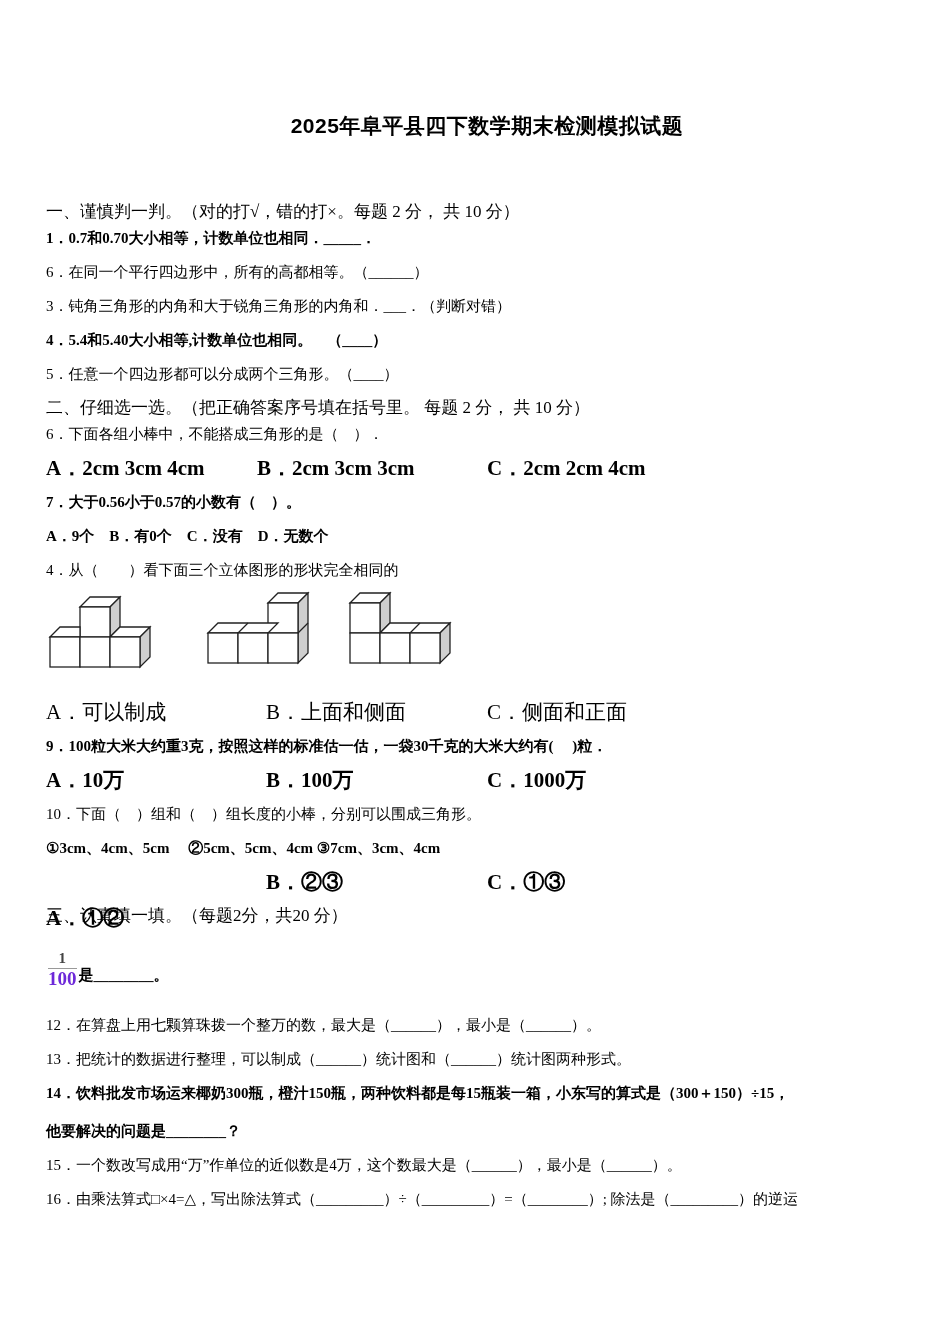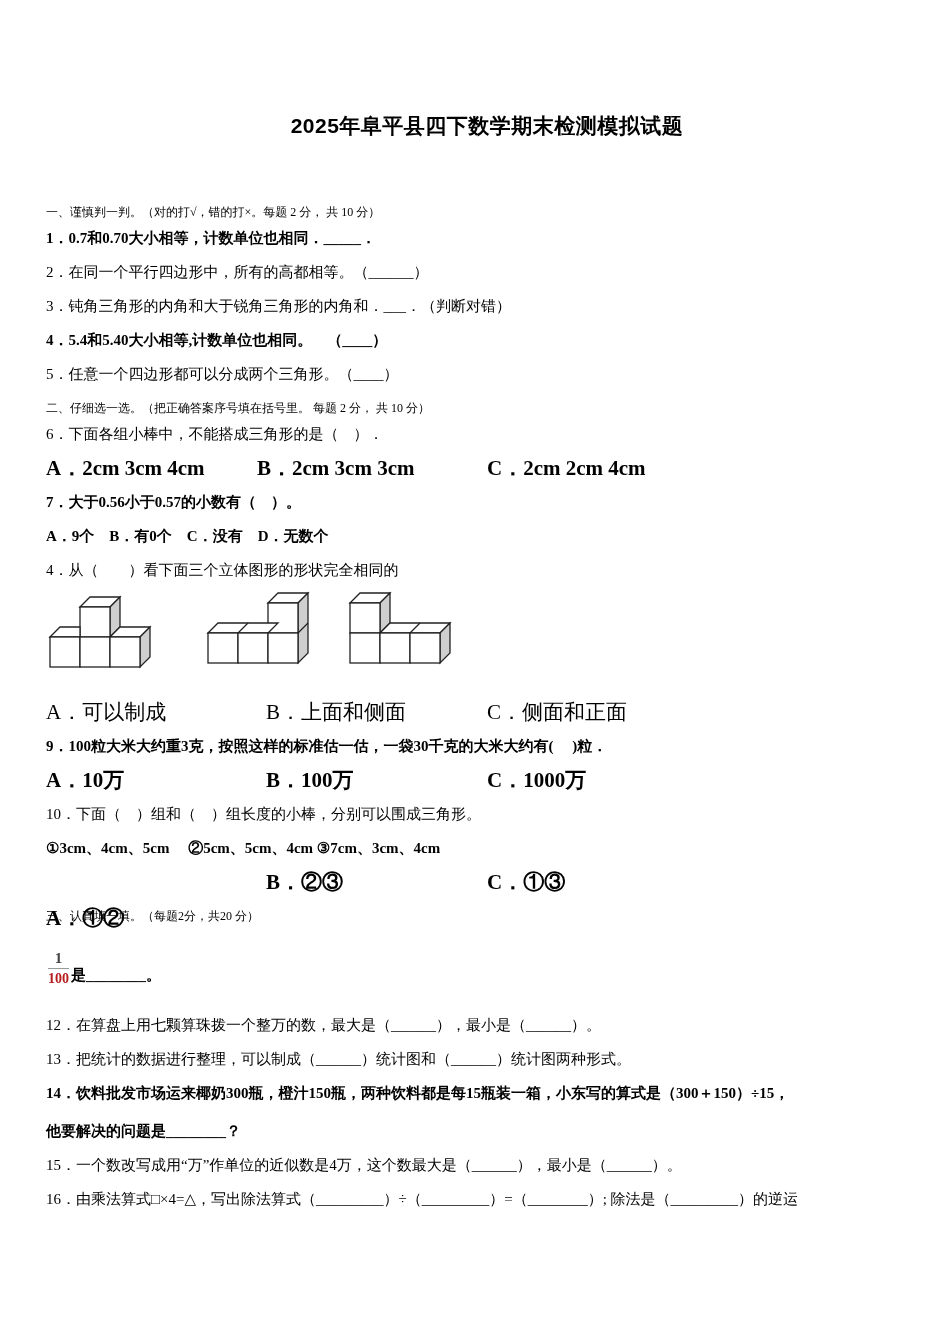--- a/index.html
+++ b/index.html
@@ -2,36 +2,36 @@
 <html><head>
 <meta charset="utf-8">
 <style>
   html, body { margin: 0; padding: 0; background: #ffffff; }
   body { width: 950px; height: 1344px; position: relative; overflow: hidden;
          font-family: "Liberation Serif", "DejaVu Serif", serif; color: #000; }
   .title { position: absolute; top: 112px; left: 12px; width: 950px; text-align: center;
            font-family: "Liberation Sans", "DejaVu Sans", sans-serif; font-weight: bold;
            font-size: 21px; letter-spacing: 0.5px; }
   .line { position: absolute; left: 46px; font-size: 15px; white-space: nowrap; line-height: 20px; }
-  .sec { font-size: 12px; }
+  .sec { font-size: 17px; }
   .b { font-weight: bold; }
   .opt { position: absolute; font-size: 21px; white-space: nowrap; line-height: 20px; }
   .figs { position: absolute; top: 590px; left: 46px; width: 420px; height: 85px; }
   .frac { display: inline-block; vertical-align: middle; text-align: center; position: relative; top: -8px; margin: 0 2px; }
   .frac .num { display: block; font-size: 15px; color: #444; line-height: 20px; padding: 0 2px; border-bottom: 1px solid #999; }
-  .frac .den { display: block; font-size: 14px; color: #b91c1c; line-height: 20px; }
+  .frac .den { display: block; font-size: 19px; color: #6d28d9; line-height: 20px; }
 </style>
 </head>
 <body>
 
 <div class="title">2025年阜平县四下数学期末检测模拟试题</div>
 
 <div class="line sec" style="top:202px">一、谨慎判一判。（对的打√，错的打×。每题 2 分， 共 10 分）</div>
 <div class="line b" style="top:228px">1．0.7和0.70大小相等，计数单位也相同．_____．</div>
-<div class="line" style="top:262px">2．在同一个平行四边形中，所有的高都相等。（______）</div>
+<div class="line" style="top:262px">6．在同一个平行四边形中，所有的高都相等。（______）</div>
 <div class="line" style="top:296px">3．钝角三角形的内角和大于锐角三角形的内角和．___．（判断对错）</div>
 <div class="line b" style="top:330px">4．5.4和5.40大小相等,计数单位也相同。　（____）</div>
 <div class="line" style="top:364px">5．任意一个四边形都可以分成两个三角形。（____）</div>
 
 <div class="line sec" style="top:398px">二、仔细选一选。（把正确答案序号填在括号里。 每题 2 分， 共 10 分）</div>
 <div class="line" style="top:424px">6．下面各组小棒中，不能搭成三角形的是（　）．</div>
 <div class="opt b" style="top:458px; left:46px">A．2cm  3cm  4cm</div>
 <div class="opt b" style="top:458px; left:257px">B．2cm  3cm  3cm</div>
 <div class="opt b" style="top:458px; left:487px">C．2cm  2cm  4cm</div>
 

